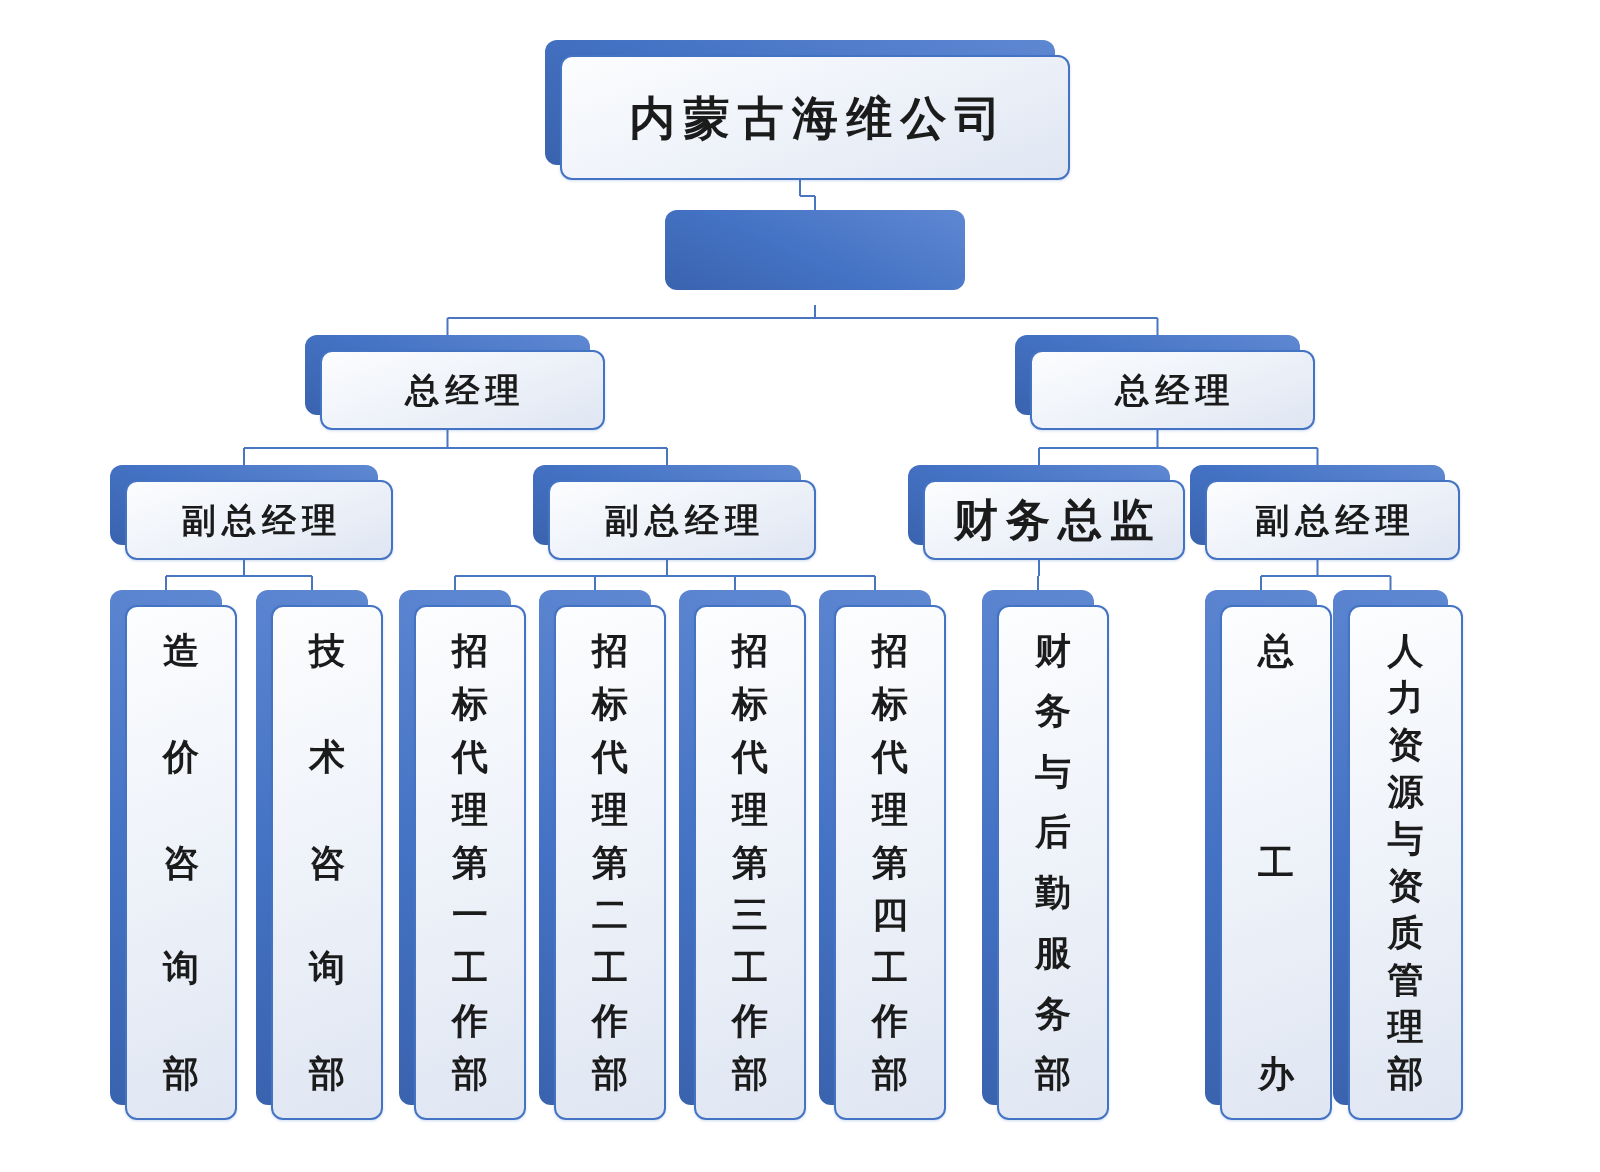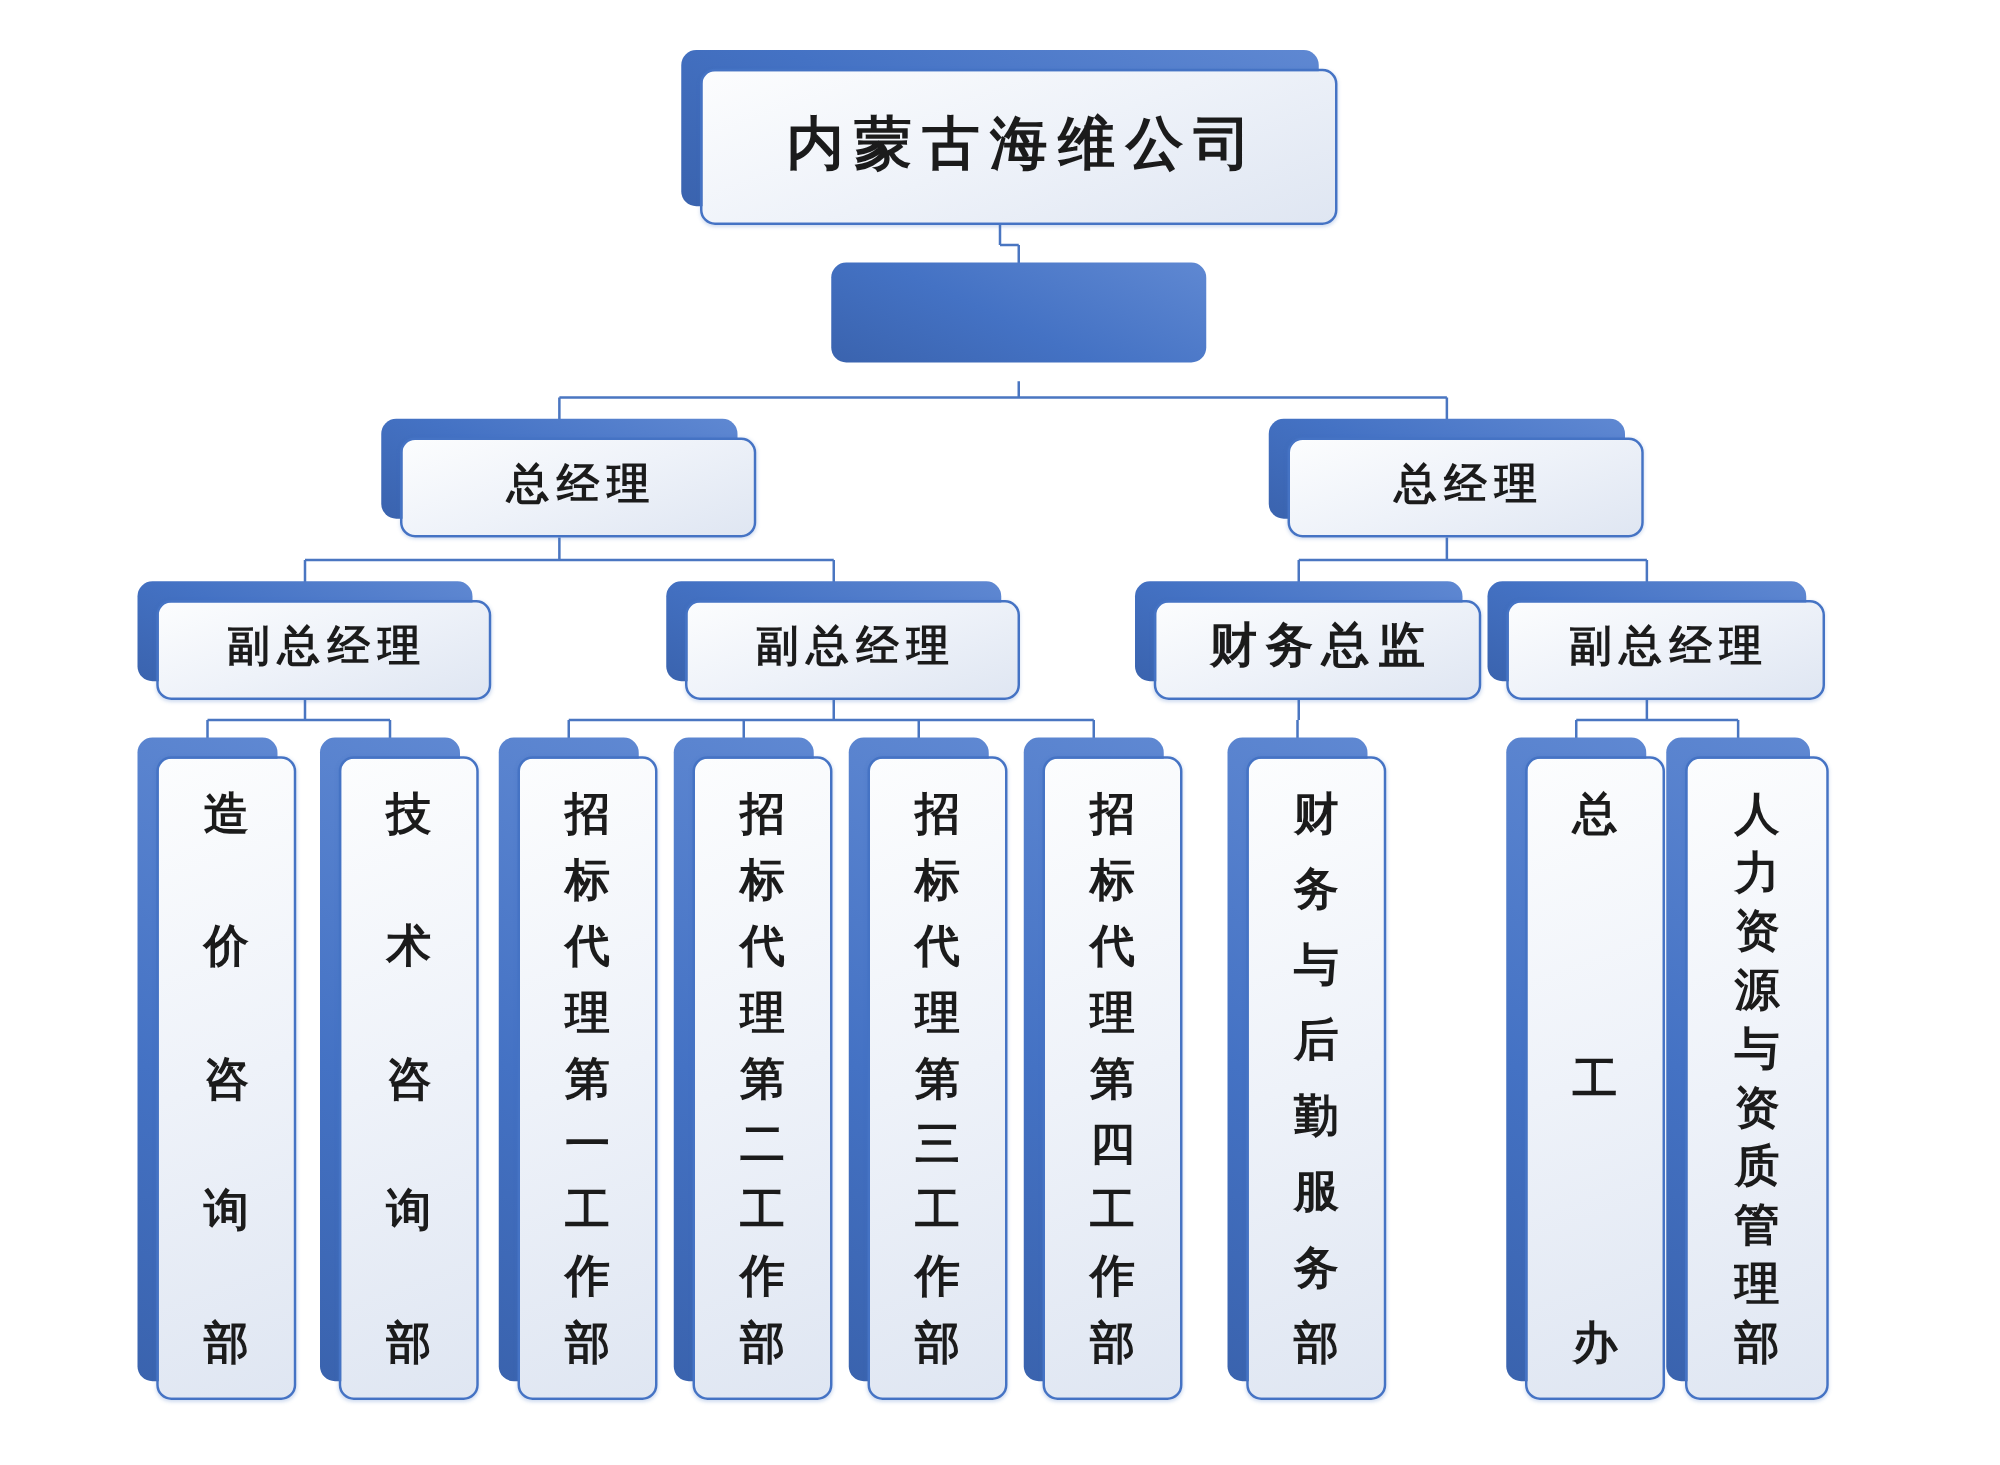--- a/index.html
+++ b/index.html
@@ -47,21 +47,20 @@
     justify-content: center;
     color: var(--text, #1B1B1B);
     font-weight: 600;
   }
 
   .node.horizontal .label {
     white-space: nowrap;
     letter-spacing: 0.18em;
     text-indent: 0.18em;
     line-height: 1;
-    font-family: Liberation Mono, monospace;
   }
 
   .node.vertical .face { padding: 26px 0; }
 
   .node.vertical .label {
     display: flex;
     flex-direction: column;
     justify-content: space-between;
     align-items: center;
     height: 100%;
@@ -107,21 +106,21 @@
         </div>
       </div>
       <div class="node horizontal" style="left: 533px; top: 465px; width: 283px; height: 95px;">
         <div class="shadow" style="width:268px;height:80px"></div>
         <div class="face" style="width:268px;height:80px;font-size:34px">
           <span class="label">副总经理</span>
         </div>
       </div>
       <div class="node horizontal" style="left: 908px; top: 465px; width: 277px; height: 95px;">
         <div class="shadow" style="width:262px;height:80px"></div>
-        <div class="face" style="width:262px;height:80px;font-size:38px">
+        <div class="face" style="width:262px;height:80px;font-size:44px">
           <span class="label">财务总监</span>
         </div>
       </div>
       <div class="node horizontal" style="left: 1190px; top: 465px; width: 270px; height: 95px;">
         <div class="shadow" style="width:255px;height:80px"></div>
         <div class="face" style="width:255px;height:80px;font-size:34px">
           <span class="label">副总经理</span>
         </div>
       </div>
       <div class="node vertical" style="left: 110px; top: 590px; width: 127px; height: 530px;">

